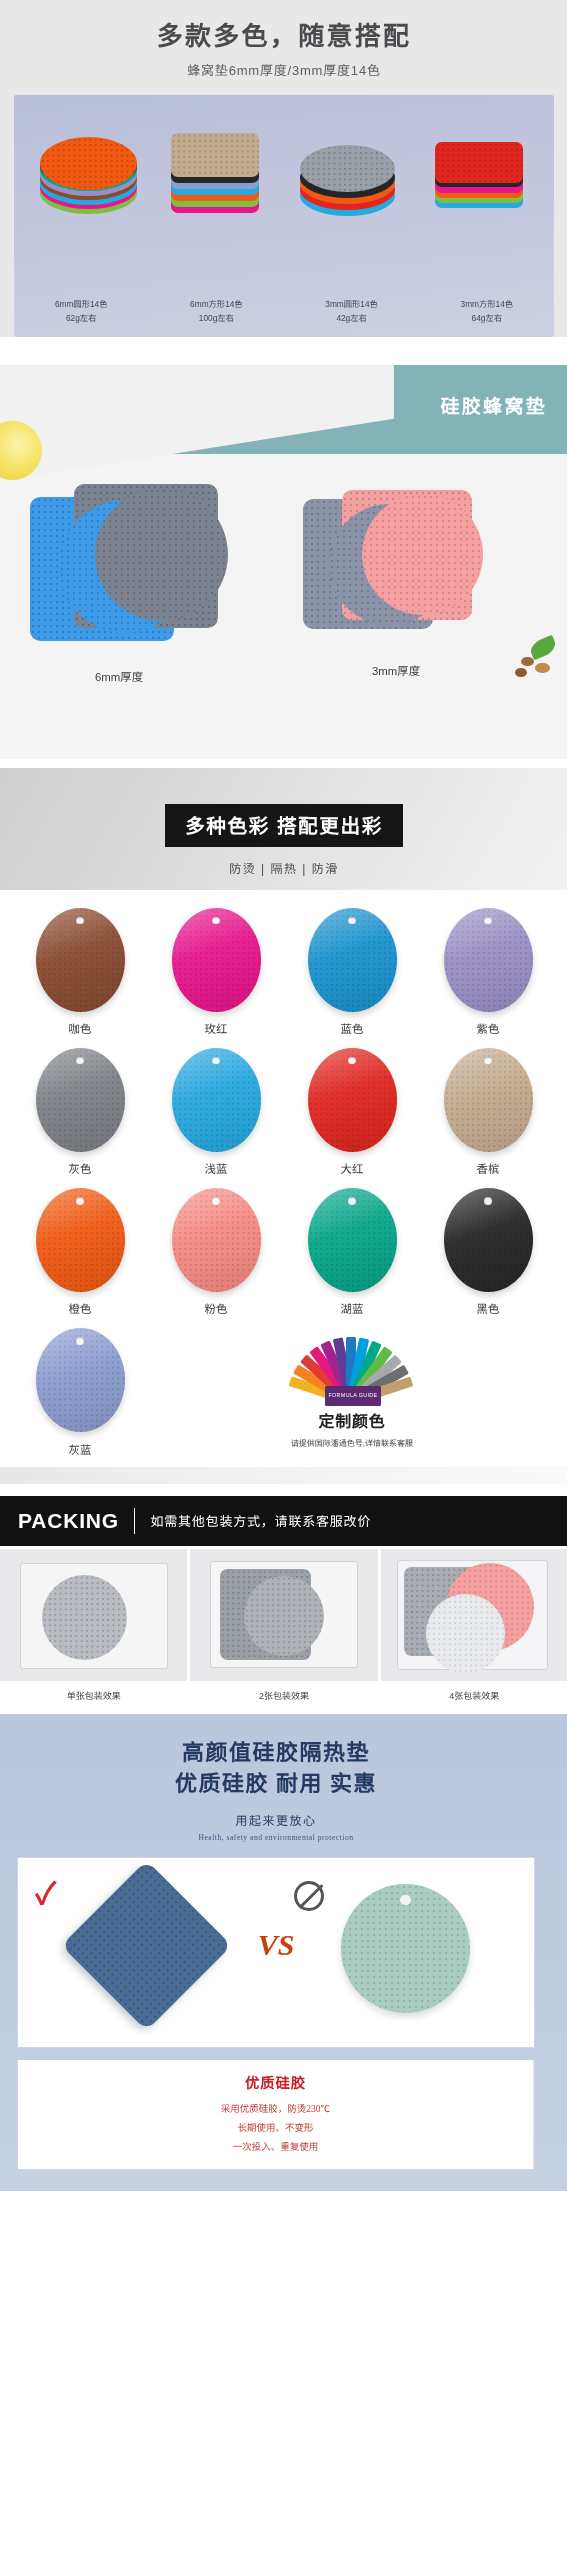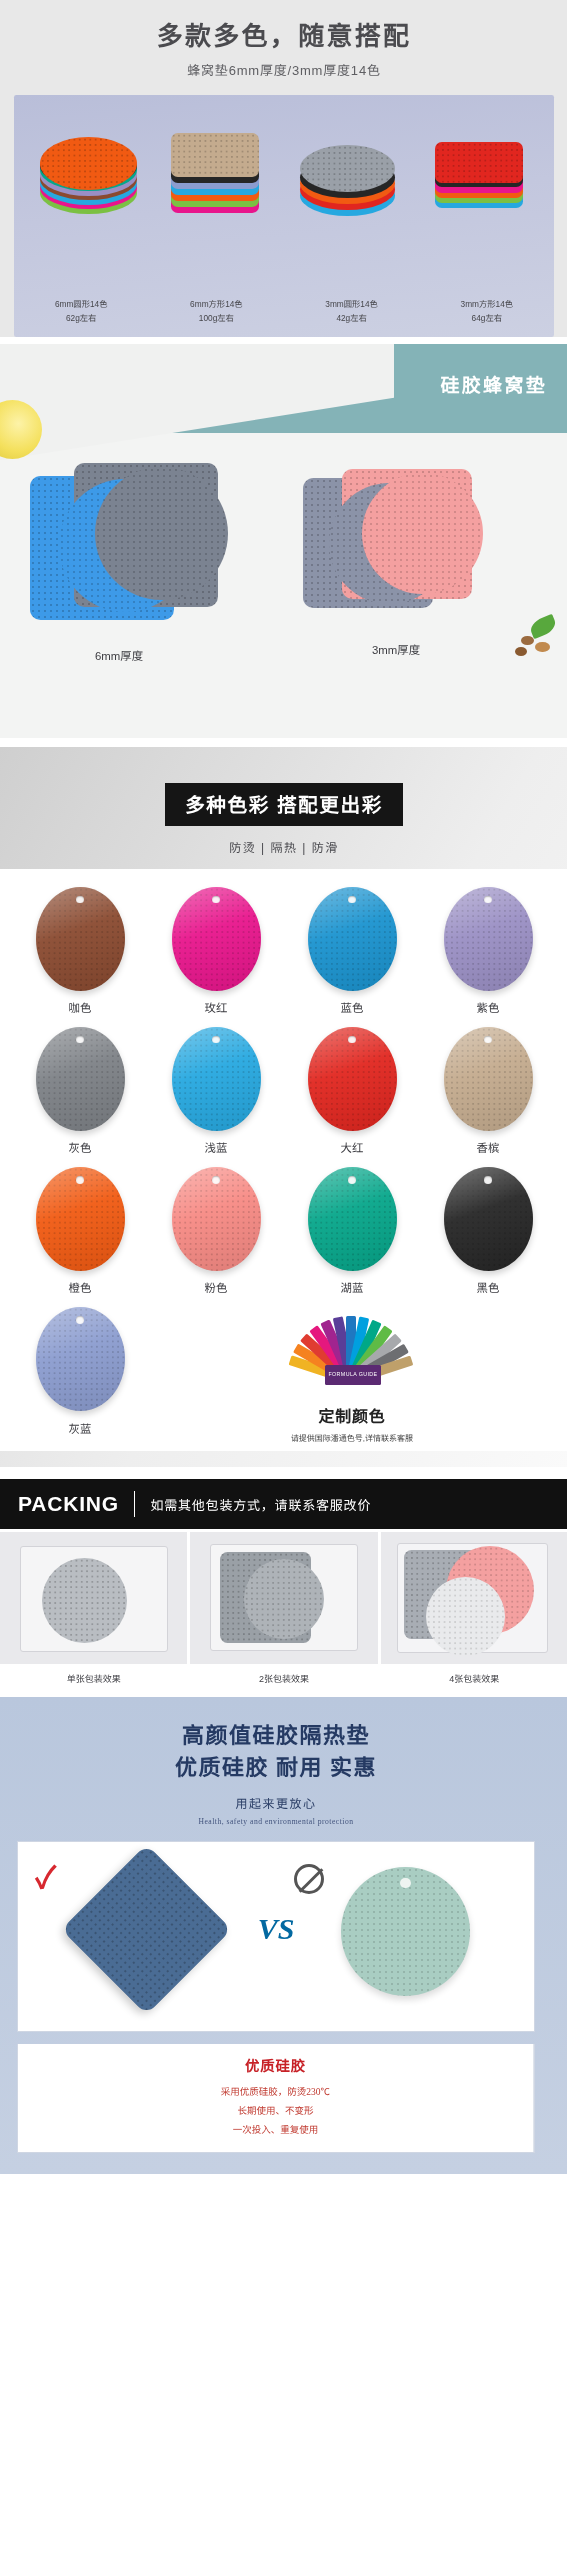--- a/index.html
+++ b/index.html
@@ -44,21 +44,21 @@
   }
   .hero-labels .hl { flex: 1; text-align: center; color: #46464b; font-size: 8.3px; line-height: 1.65; }
 
   
   .stack { position: absolute; }
   .hp-round { border-radius: 50%; }
   .hp-sq { border-radius: 6.8px; }
   .layer { position: absolute; }
 
   
-  .sec-banner { margin-top: 7px; position: relative; height: 394px; background: #f3f4f3; overflow: hidden; }
+  .sec-banner { margin-top: 28px; position: relative; height: 394px; background: #f3f4f3; overflow: hidden; }
   .banner-teal {
     position: absolute; top: 0; left: 0; width: 100%; height: 89px;
     background: #84b3b7;
   }
   .banner-white-wedge {
     position: absolute; top: 0; left: -30px; width: 424px; height: 121px;
     background: #f0f1f0;
     transform: skewY(-9deg); transform-origin: top left;
   }
   .banner-title {
@@ -113,21 +113,21 @@
   .disc .shine {
     position: absolute; inset: 0; border-radius: 50%;
     background: linear-gradient(160deg, rgba(255,255,255,.38) 0%, rgba(255,255,255,.05) 42%, rgba(0,0,0,.10) 100%);
   }
   .swatch-name { margin-top: 8.3px; font-size: 11.4px; color: #3b3b40; }
   .fan-cell { position: relative; text-align: center; padding-top: 4.5px; }
   .fan { width: 106px; height: 73px; margin: 4.5px auto 0 auto; position: relative; }
   .fan i { position: absolute; left: 47px; bottom: 3px; width: 9.8px; height: 64px; border-radius: 1.5px; transform-origin: 50% 100%; display: block; }
   .fan-box { position: absolute; left: 26px; bottom: -1.5px; width: 56px; height: 19.7px; background: #5b2a72; border-radius: 1.5px; }
   .fan-box span { display:block; color:#fff; font-size:5.3px; text-align:center; line-height: 19.7px; letter-spacing: 0.4px; }
-  .custom-title { font-size: 16px; font-weight: bold; color: #222; margin-top: 20px; letter-spacing: 0.8px; }
+  .custom-title { font-size: 16px; font-weight: bold; color: #222; margin-top: 4px; letter-spacing: 0.8px; }
   .custom-desc { font-size: 8px; color: #444; margin-top: 4.5px; }
 
   
   .sec-packing { margin-top: 12px; }
   .packing-bar {
     background: #111; color: #fff; height: 50px;
     display: flex; align-items: center; padding: 0 18px;
   }
   .packing-en { font-size: 21px; font-weight: bold; letter-spacing: 0.8px; }
   .packing-div { width: 1.5px; height: 26px; background: #fff; margin: 0 15px; }
@@ -138,21 +138,21 @@
 
   
   .sec-quality { margin-top: 9px; background: linear-gradient(180deg,#b9c7dd 0%, #c5d0e2 100%); padding: 23px 16px 21px 0; font-family: Liberation Serif, serif; }
   .q-h1 { text-align: center; font-size: 22px; font-weight: bold; color: #253a63; line-height: 1.45; letter-spacing: 1.5px; }
   .q-h2 { text-align: center; font-size: 12px; color: #2d4068; margin-top: 10.6px; letter-spacing: 1.5px; }
   .q-h3 { text-align: center; font-size: 7.6px; color: #41527c; margin-top: 4.5px; letter-spacing: 0.5px; }
   .vs-wrap { margin: 15px 16.6px 0 16.6px; background: #fff; border: 0.8px solid #cfd6e3; display: flex; position: relative; padding: 15px 0 0 0; }
   .vs-col { flex: 1; text-align: center; position: relative; min-height: 174px; }
   .vs-badge {
     position: absolute; left: 50%; top: 70px; transform: translateX(-50%);
-    font-size: 30px; font-weight: bold; color: #0369a1; font-style: italic; z-index: 6;
+    font-size: 30px; font-weight: bold; color: #c2410c; font-style: italic; z-index: 6;
   }
   .mark { position: absolute; top: 6px; left: 18px; z-index: 5; }
   .mark-check { color: #d7282f; font-size: 30px; font-weight: bold; line-height: 1; }
   .ban {
     position: absolute; top: 7.6px; left: 18px; width: 30px; height: 30px;
     border: 3px solid #555; border-radius: 50%; z-index: 5;
   }
   .ban::before { content:""; position: absolute; left: -2.3px; top: 11.4px; width: 32px; height: 3px; background: #555; transform: rotate(-45deg); }
   .sq-pad {
     width: 121px; height: 121px; margin: 12px auto 0 auto;

